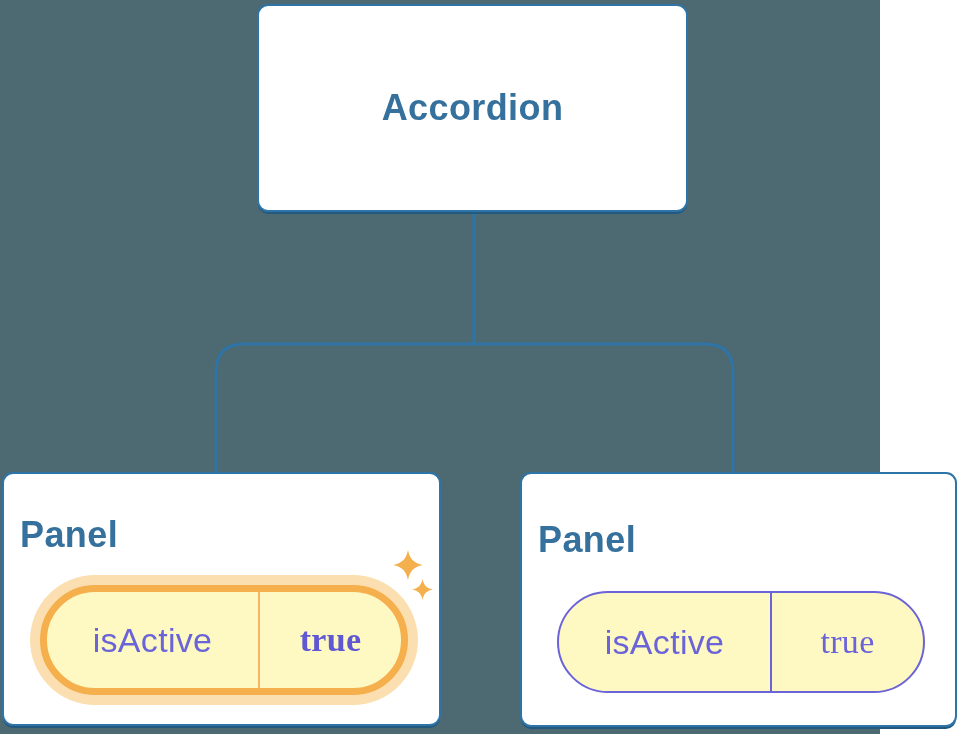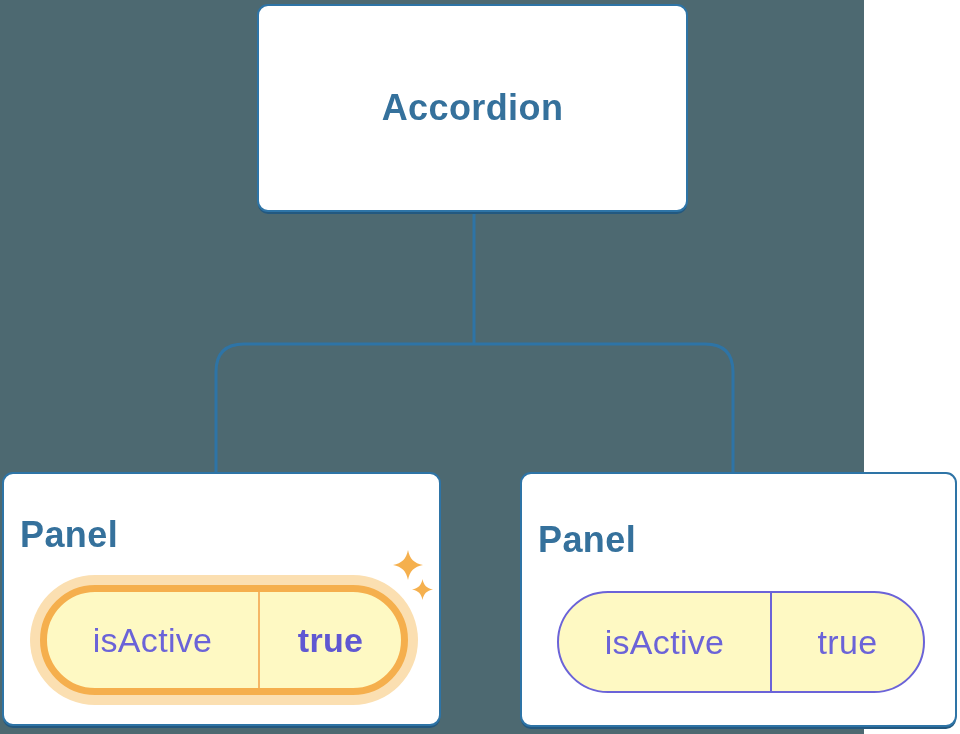--- a/index.html
+++ b/index.html
@@ -4,20 +4,21 @@
 <style>
   html, body { margin: 0; padding: 0; }
   body { width: 960px; height: 734px; overflow: hidden; }
 
   .canvas {
     position: relative;
     width: 864px;
     height: 734px;
     background: #4D6971;
     font-family: "Liberation Sans", sans-serif;
+    padding-left: 16px;
   }
 
   
   .connector-svg {
     position: absolute;
     left: 0; top: 0;
     width: 960px; height: 734px;
     pointer-events: none;
   }
 
@@ -74,21 +75,21 @@
   }
   .pill-cell {
     display: flex;
     align-items: center;
     justify-content: center;
     font-size: 34px;
     color: #6B63D8;
     letter-spacing: 0.3px;
   }
   .pill-cell.prop { width: 211px; }
-  .pill-cell.value { flex: 1; }
+  .pill-cell.value { flex: 1; font-family: Liberation Serif, serif; }
   .pill-divider { width: 2px; }
   .pill-highlighted .pill-divider { background: #F5B766; }
   .pill-normal      .pill-divider { background: #6B63D8; }
   .pill-highlighted .pill-cell.value { font-weight: 700; color: #6058D2; }
 
   
   .sparkles {
     position: absolute;
     left: 388px; top: 74px;
     width: 46px; height: 56px;

